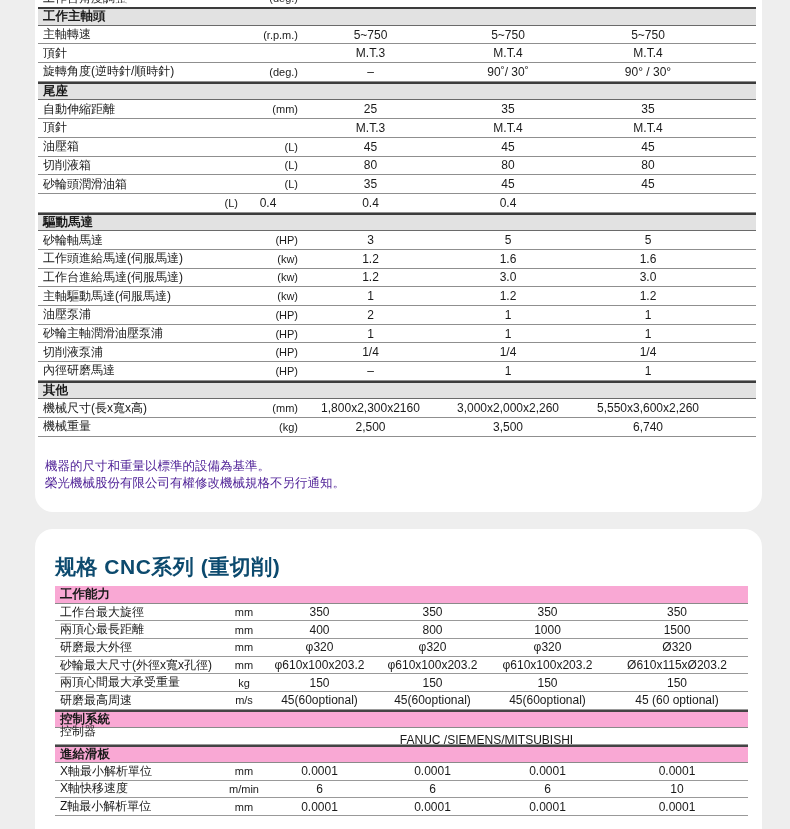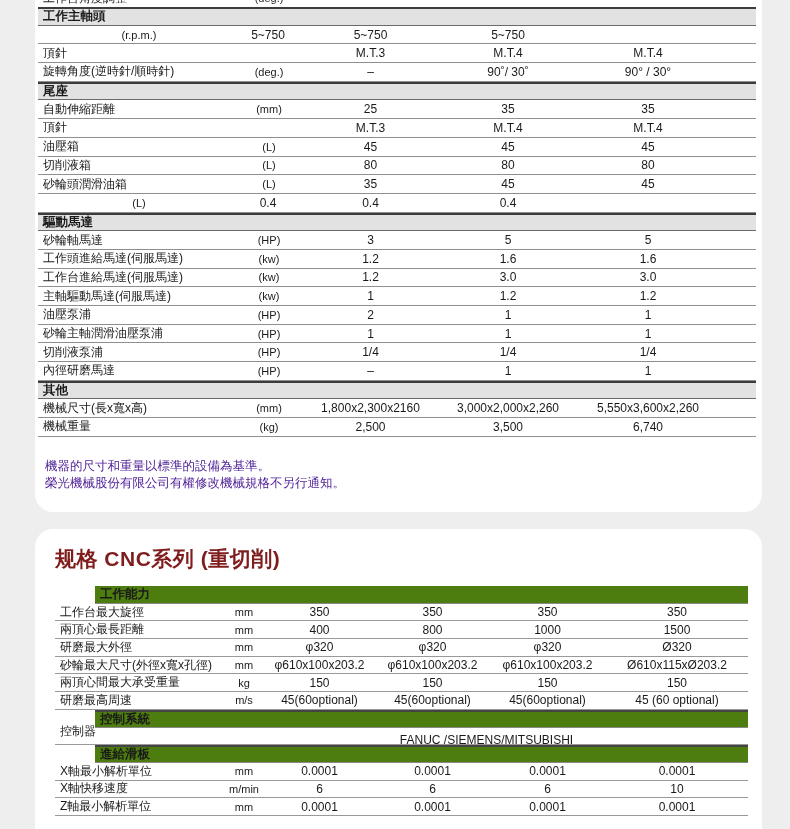--- a/index.html
+++ b/index.html
@@ -24,47 +24,47 @@
   .t1 .section-row{
     background:#e2e2e2;border-top:2px solid #3c3c3c;border-bottom:1px solid #6a6a6a;
   }
   .t1-partial{height:7px;overflow:hidden;}
   .t1-partial .row{margin-top:-11px;border-bottom:none;color:#2a2a2a;}
 
   
   .cell{overflow:hidden;white-space:nowrap;}
   .cell.label{padding-left:5px;}
   .cell.unit{font-size:11px;}
-  .t1 .cell.unit{text-align:center;padding-left:2px;}
+  .t1 .cell.unit{text-align:right;padding-left:2px;}
   .cell.val{text-align:center;}
   .cell.section-label{font-weight:bold;padding-left:5px;font-size:12.5px;}
 
   
   .footnotes{position:absolute;left:10px;top:488px;font-size:12.5px;line-height:17px;color:#4c1d95;}
 
   
   .sec-title{
-    position:absolute;left:20px;top:16px;
-    font-size:21px;font-weight:bold;color:#7f1d1d;letter-spacing:0.5px;
+    position:absolute;left:20px;top:24px;
+    font-size:21px;font-weight:bold;color:#0c4a6e;letter-spacing:0.5px;
   }
   .t2{position:absolute;left:20px;top:57px;width:693px;}
   .t2 .row, .t2-header{
     display:grid;box-sizing:border-box;
     grid-template-columns:170px 38px 113px 113px 117px 142px;
     align-items:center;height:17.7px;font-size:12px;
   }
   .t2-header{
     height:22px;background:#c8c8c8;
     border-top:2px solid #2b2b2b;border-bottom:3px solid #2b2b2b;
   }
   .t2-header .cell{font-weight:bold;font-size:13px;}
   .t2-header .model{text-align:center;}
   .t2 .data-row{border-bottom:1.5px solid #999;}
   .t2 .section-row{
-    background:#4d7c0f;border-top:2px solid #444;border-bottom:1.5px solid #8a8a8a;margin-left:40px;
+    background:#f9a8d4;border-top:2px solid #444;border-bottom:1.5px solid #8a8a8a;
   }
   .t2 .section-row:first-child{border-top:none;}
   .t2 .cell.unit{text-align:center;}
 </style>
 </head>
 <body>
 
 <div id="card1" class="card">
   <div class="t1">
     <div class="t1-partial">
@@ -74,20 +74,21 @@
         <div class="cell val"></div>
         <div class="cell val"></div>
         <div class="cell val"></div>
       </div>
     </div>
     <div id="t1rows">
         <div class="row section-row">
           <div class="cell section-label" style="grid-column: 1 / -1;">工作主軸頭</div>
         </div>
         <div class="row data-row">
+          <div class="cell label">主軸轉速</div>
           <div class="cell unit">(r.p.m.)</div>
           <div class="cell val">5~750</div>
           <div class="cell val">5~750</div>
           <div class="cell val">5~750</div>
         </div>
         <div class="row data-row">
           <div class="cell label">頂針</div>
           <div class="cell unit"></div>
           <div class="cell val">M.T.3</div>
           <div class="cell val">M.T.4</div>

